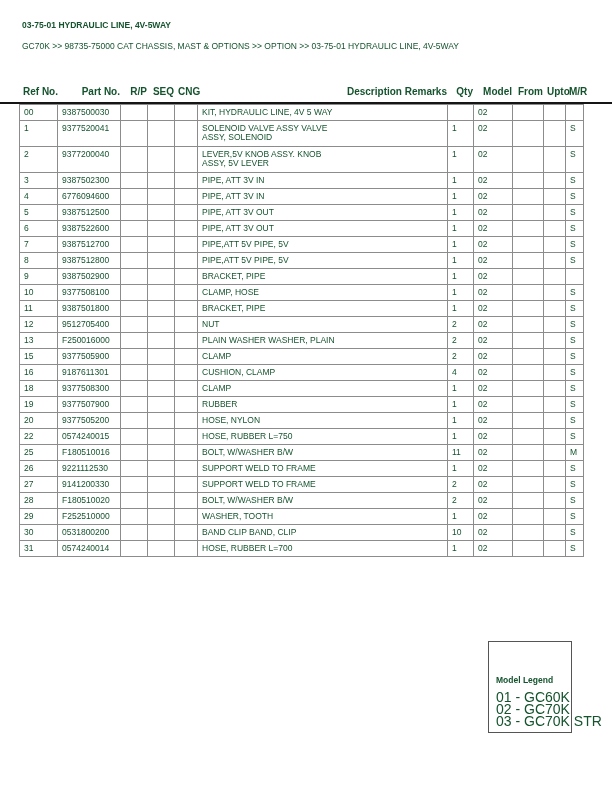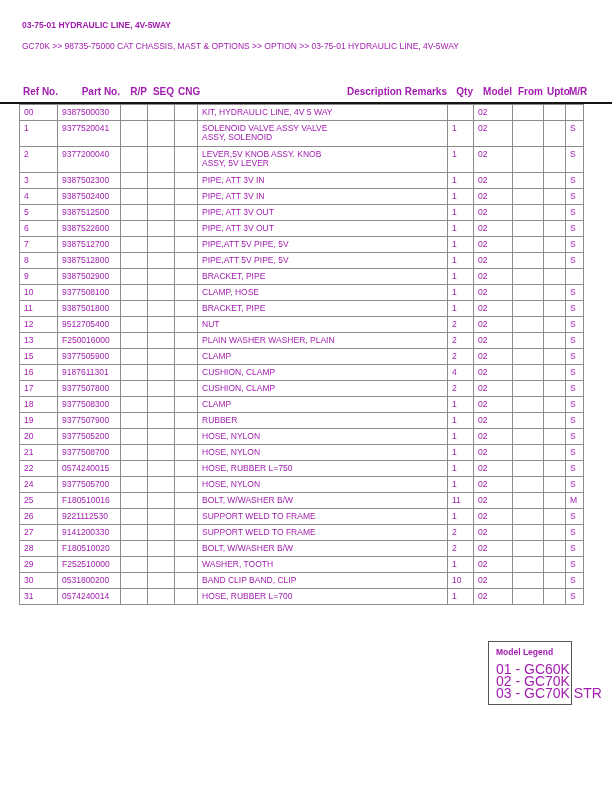--- a/index.html
+++ b/index.html
@@ -1,21 +1,21 @@
 <!DOCTYPE html>
 <html><head>
 <meta charset="utf-8">
 <style>
   html, body { margin: 0; padding: 0; background: #ffffff; }
   .page {
     position: relative;
     width: 612px;
     height: 748px;
     background: #ffffff;
-    color: #a21caf;
+    color: #14532d;
     font-family: "Liberation Sans", sans-serif;
     overflow: hidden;
   }
   .title {
     position: absolute;
     left: 22px;
     top: 20px;
     font-size: 8.5px;
     font-weight: bold;
     white-space: nowrap;
@@ -79,20 +79,21 @@
     box-sizing: border-box;
     border: 1px solid #555555;
     padding: 5px 2px 5px 7px;
     background: #ffffff;
   }
   .legend-title {
     font-size: 8.5px;
     font-weight: bold;
     margin-bottom: 6px;
     white-space: nowrap;
+    margin-top: 28px;
   }
   .legend-item {
     font-size: 14px;
     line-height: 12px;
     white-space: nowrap;
   }
 </style>
 </head>
 <body>
 
@@ -206,21 +207,21 @@
             <div>PIPE, ATT 3V IN</div>
           </td>
     <td>1</td>
     <td>02</td>
     <td></td>
     <td></td>
     <td>S</td>
   </tr>
         <tr>
     <td>4</td>
-    <td>9387502400</td>
+    <td>6776094600</td>
     <td></td>
     <td></td>
     <td></td>
     <td>
             <div>PIPE, ATT 3V IN</div>
           </td>
     <td>1</td>
     <td>02</td>
     <td></td>
     <td></td>
@@ -385,35 +386,20 @@
     <td>
             <div>CUSHION, CLAMP</div>
           </td>
     <td>4</td>
     <td>02</td>
     <td></td>
     <td></td>
     <td>S</td>
   </tr>
         <tr>
-    <td>17</td>
-    <td>9377507800</td>
-    <td></td>
-    <td></td>
-    <td></td>
-    <td>
-            <div>CUSHION, CLAMP</div>
-          </td>
-    <td>2</td>
-    <td>02</td>
-    <td></td>
-    <td></td>
-    <td>S</td>
-  </tr>
-        <tr>
     <td>18</td>
     <td>9377508300</td>
     <td></td>
     <td></td>
     <td></td>
     <td>
             <div>CLAMP</div>
           </td>
     <td>1</td>
     <td>02</td>
@@ -445,57 +431,27 @@
     <td>
             <div>HOSE, NYLON</div>
           </td>
     <td>1</td>
     <td>02</td>
     <td></td>
     <td></td>
     <td>S</td>
   </tr>
         <tr>
-    <td>21</td>
-    <td>9377508700</td>
-    <td></td>
-    <td></td>
-    <td></td>
-    <td>
-            <div>HOSE, NYLON</div>
-          </td>
-    <td>1</td>
-    <td>02</td>
-    <td></td>
-    <td></td>
-    <td>S</td>
-  </tr>
-        <tr>
     <td>22</td>
     <td>0574240015</td>
     <td></td>
     <td></td>
     <td></td>
     <td>
             <div>HOSE, RUBBER L=750</div>
-          </td>
-    <td>1</td>
-    <td>02</td>
-    <td></td>
-    <td></td>
-    <td>S</td>
-  </tr>
-        <tr>
-    <td>24</td>
-    <td>9377505700</td>
-    <td></td>
-    <td></td>
-    <td></td>
-    <td>
-            <div>HOSE, NYLON</div>
           </td>
     <td>1</td>
     <td>02</td>
     <td></td>
     <td></td>
     <td>S</td>
   </tr>
         <tr>
     <td>25</td>
     <td>F180510016</td>

